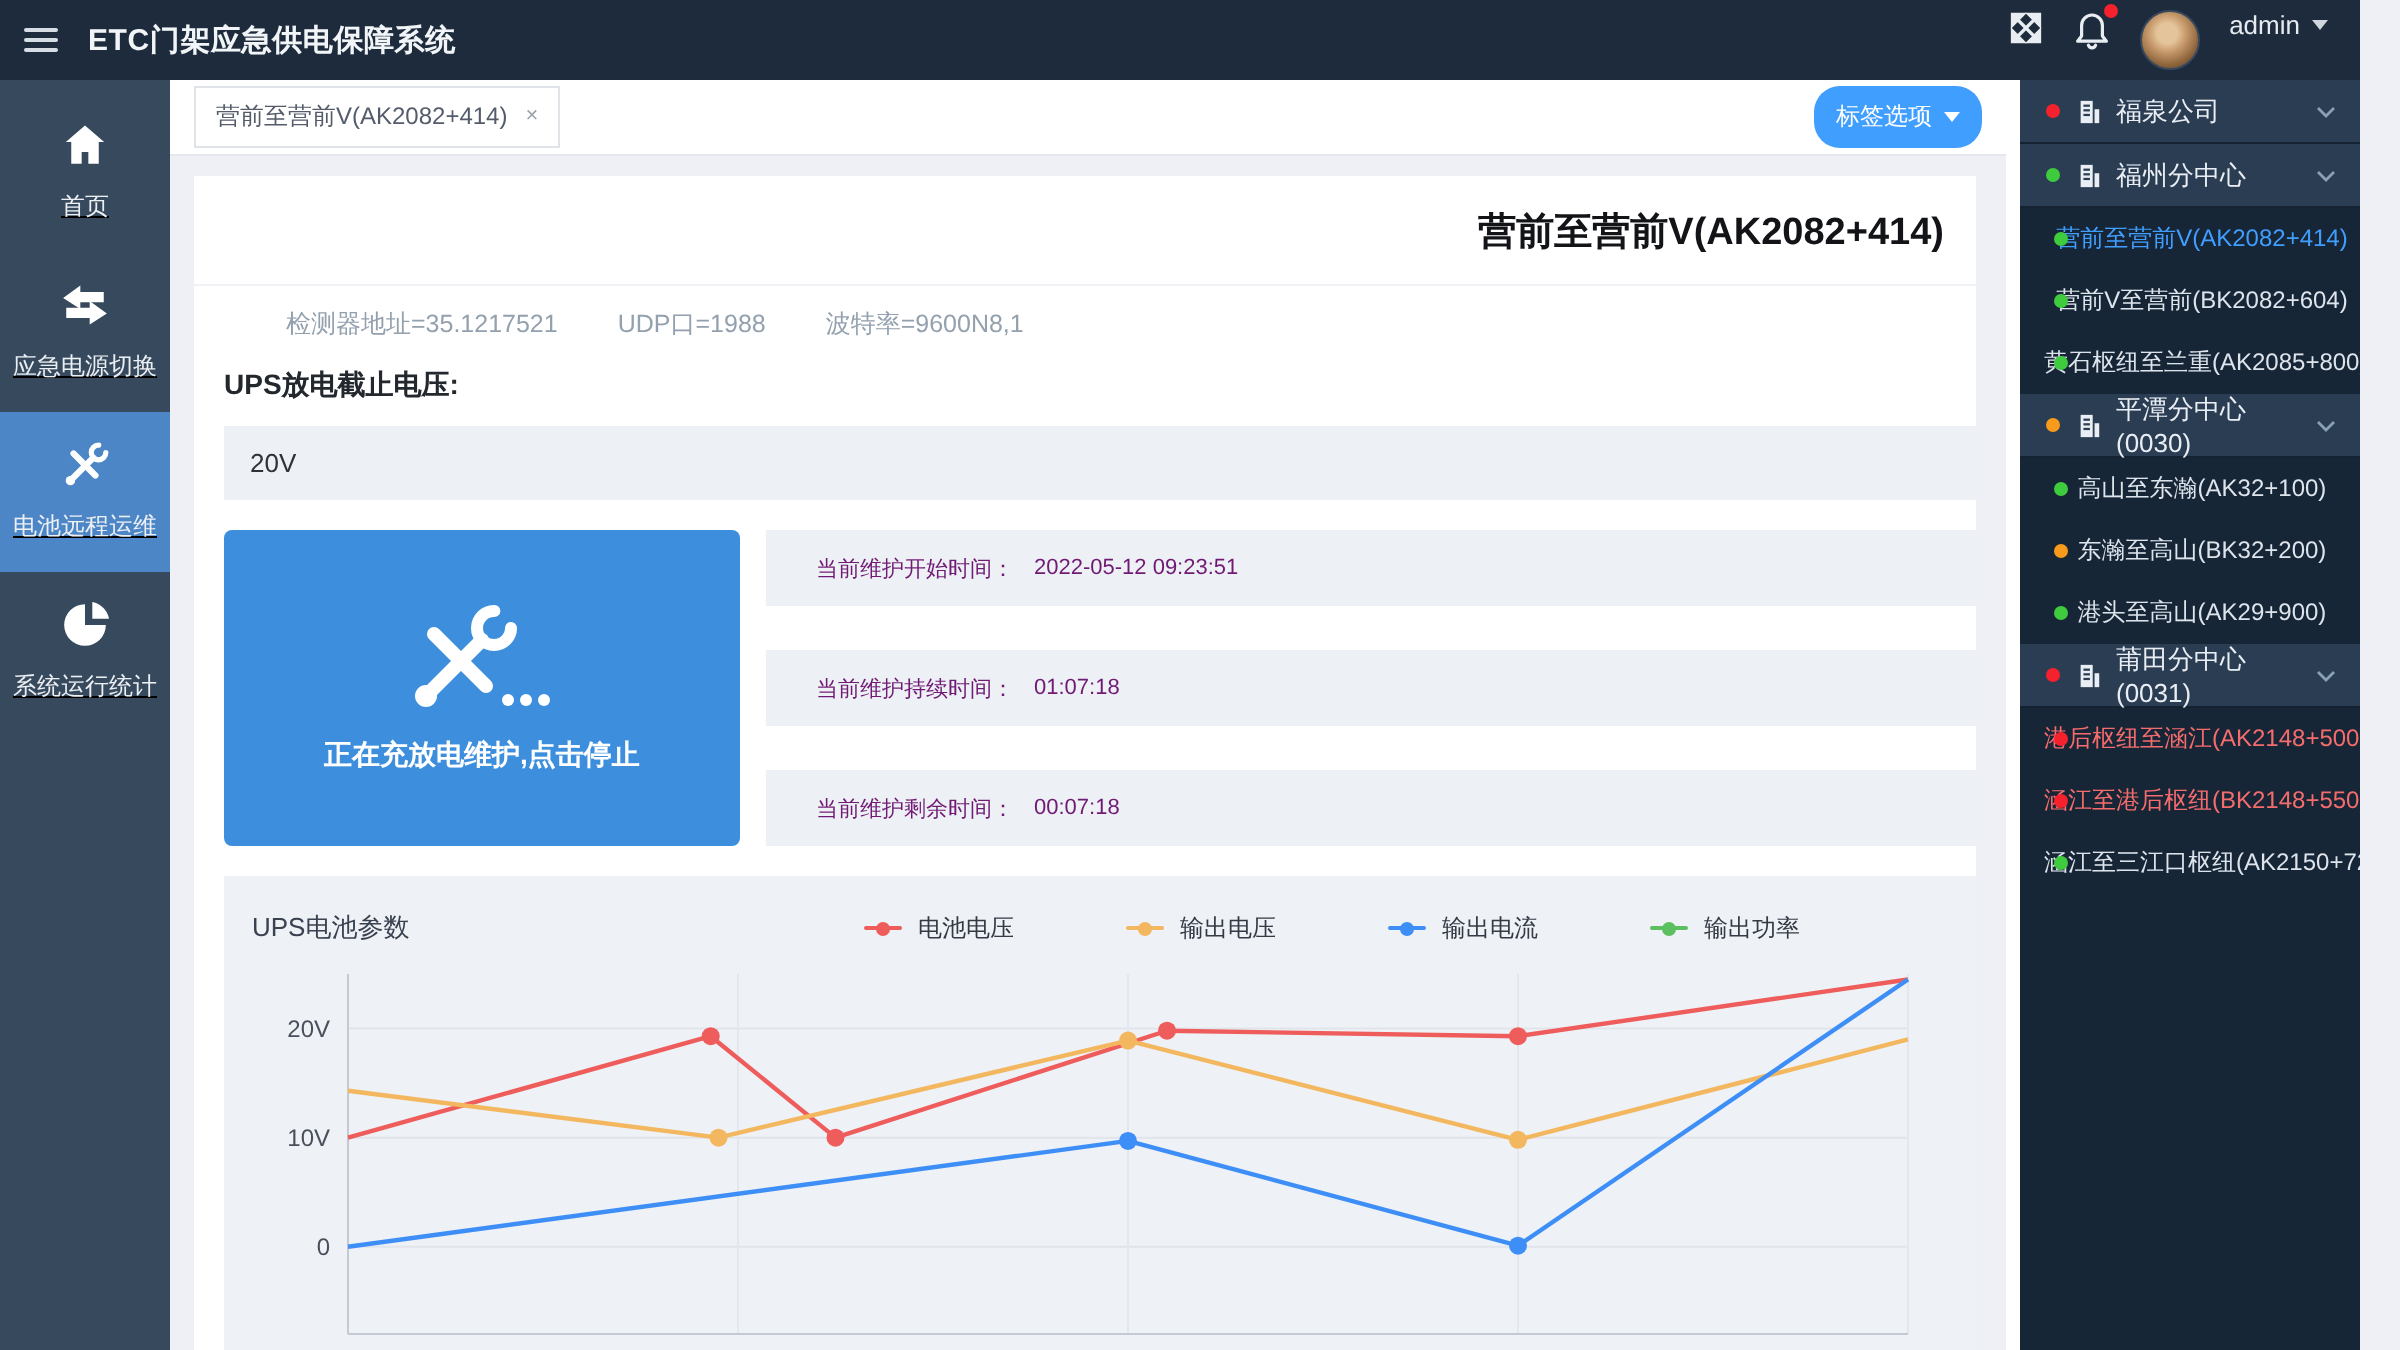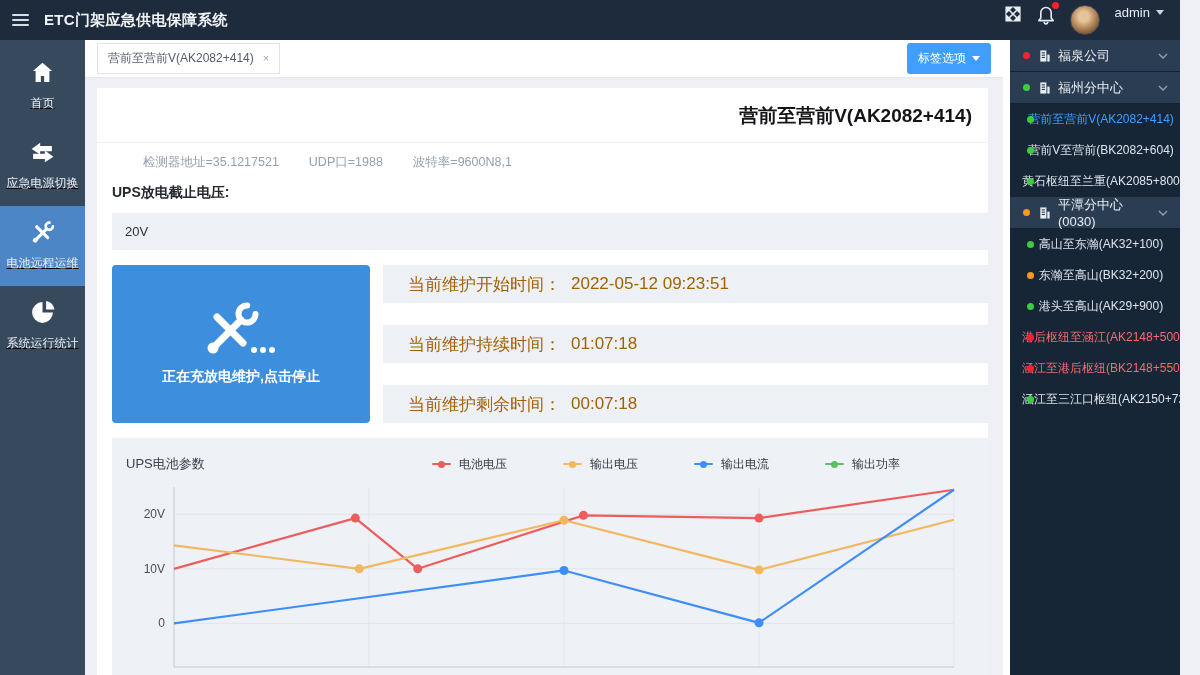--- a/index.html
+++ b/index.html
@@ -29,38 +29,38 @@
     color:#eceff3;font-size:12px;cursor:pointer;text-align:center;}
   .ls-item.active{background:#4c86c6;}
   .ls-item svg{width:25px;height:25px;display:block;}
 
   
   main{flex:1;min-width:0;display:flex;flex-direction:column;position:relative;background:#eef0f5;}
   .scroll-strip{position:absolute;top:37px;right:0;width:7px;bottom:0;background:#ffffff;}
   .tabbar{height:37px;flex:0 0 37px;background:#fff;border-bottom:1px solid #e4e7ec;display:flex;align-items:center;padding:0 19px 0 12px;}
   .tab{border:1px solid #e0e4e9;font-size:12px;color:#545c6b;padding:6px 10px;display:flex;align-items:center;gap:9px;background:#fff;cursor:pointer;}
   .tab .x{color:#9aa3ad;font-size:11px;line-height:1;cursor:pointer;}
-  .tag-btn{margin-left:auto;background:#409eff;border:none;color:#fff;font-size:12px;padding:7px 11px;border-radius:3px;
+  .tag-btn{margin-left:auto;background:#409eff;border:none;color:#fff;font-size:12px;padding:7px 11px;border-radius:13px;
     display:flex;align-items:center;gap:6px;cursor:pointer;font-family:inherit;}
   .tag-btn .caret{border-top-color:#fff;}
 
   .content{flex:1;min-height:0;padding:10px 22px 0 12px;}
   .card{background:#fff;min-height:640px;}
   .page-title{text-align:right;font-size:19px;font-weight:bold;color:#121417;margin:0;padding:15px 16px 13px;border-bottom:1px solid #f0f1f4;}
   .meta{text-align:left;font-size:12.5px;color:#93a0ae;padding:11px 16px 0;}
   .meta span{margin-left:30px;}
   .ups-label{font-size:14px;font-weight:bold;color:#23282e;padding:13px 16px 11px 15px;}
   .ups-value{margin-left:15px;background:#edf0f4;height:37px;line-height:37px;padding-left:13px;font-size:13px;color:#2f3338;}
 
   .panel-row{display:flex;gap:13px;margin:15px 0 0 15px;}
   .maint-btn{width:258px;flex:0 0 258px;height:158px;background:#3d8fdd;border-radius:4px;color:#fff;
     display:flex;flex-direction:column;align-items:center;justify-content:center;cursor:pointer;}
   .maint-btn .txt{font-size:14px;font-weight:bold;margin-top:6px;}
   .info-col{flex:1;display:flex;flex-direction:column;justify-content:space-between;}
-  .info-row{height:38px;background:#edf0f4;display:flex;align-items:center;padding-left:25px;font-size:17px;color:#a16207;}
+  .info-row{height:38px;background:#edf0f4;display:flex;align-items:center;padding-left:25px;font-size:11px;color:#701a75;}
   .info-row .val{margin-left:10px;}
 
   .chart-panel{margin:15px 0 0 15px;background:#eef1f5;padding:13px 14px 0;height:248px;}
   .chart-head{display:flex;align-items:center;height:26px;}
   .chart-title{font-size:13px;color:#3a4150;}
   .legend{display:flex;gap:56px;margin-left:auto;margin-right:74px;}
   .lg-item{display:flex;align-items:center;gap:8px;font-size:12px;color:#333a45;cursor:pointer;}
   .lg-line{width:19px;height:2px;position:relative;display:inline-block;border-radius:1px;}
   .lg-dot{position:absolute;left:6px;top:-2.5px;width:7px;height:7px;border-radius:50%;display:block;}
 
@@ -356,20 +356,40 @@
           <span class="lbl">高山至东瀚(AK32+100)</span>
         </div>
         <div class="tree-leaf">
           <span class="dot" style="background: rgb(248, 154, 28);"></span>
           <span class="lbl">东瀚至高山(BK32+200)</span>
         </div>
         <div class="tree-leaf">
           <span class="dot" style="background: rgb(62, 203, 62);"></span>
           <span class="lbl">港头至高山(AK29+900)</span>
         </div>
+        <div class="tree-parent">
+          <span class="dot" style="background: rgb(245, 34, 45);"></span>
+          <span class="bld">
+            <svg width="13" height="14" viewBox="0 0 14 14">
+              <path fill="#e9eef4" d="M2.5 1 h6.5 v12 H2.5 z"></path>
+              <g fill="#2b3d53">
+                <rect x="4" y="3" width="3.5" height="1.2"></rect>
+                <rect x="4" y="5.5" width="3.5" height="1.2"></rect>
+                <rect x="4" y="8" width="3.5" height="1.2"></rect>
+              </g>
+              <path fill="#e9eef4" d="M10 5.5 h2.5 V13 H10 z"></path>
+            </svg>
+          </span>
+          <span>莆田分中心(0031)</span>
+          <span class="chev">
+            <svg width="10" height="6" viewBox="0 0 10 6">
+              <polyline points="1,1 5,5 9,1" fill="none" stroke="#8aa0b6" stroke-width="1.4"></polyline>
+            </svg>
+          </span>
+        </div>
         <div class="tree-leaf alarm">
           <span class="dot" style="background: rgb(245, 34, 45);"></span>
           <span class="lbl">港后枢纽至涵江(AK2148+500)</span>
         </div>
         <div class="tree-leaf alarm">
           <span class="dot" style="background: rgb(245, 34, 45);"></span>
           <span class="lbl">涵江至港后枢纽(BK2148+550)</span>
         </div>
         <div class="tree-leaf">
           <span class="dot" style="background: rgb(62, 203, 62);"></span>

